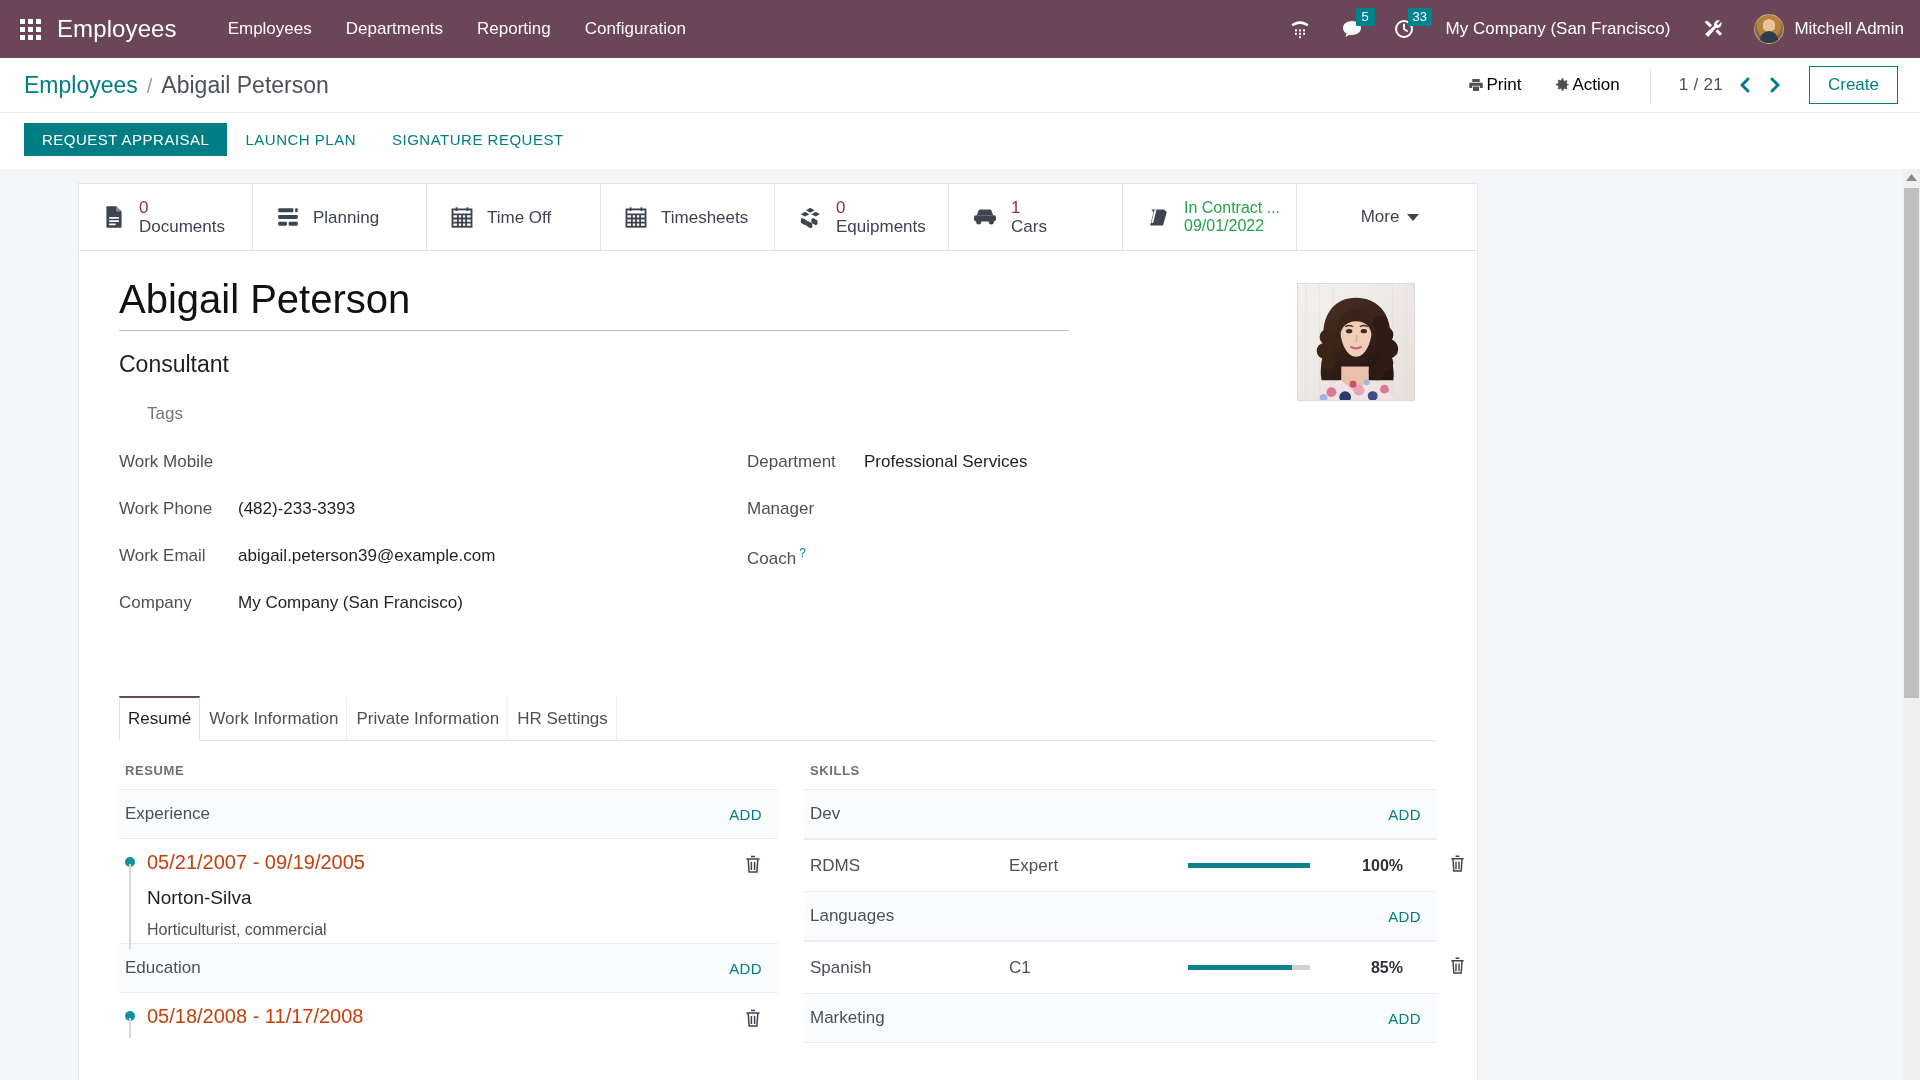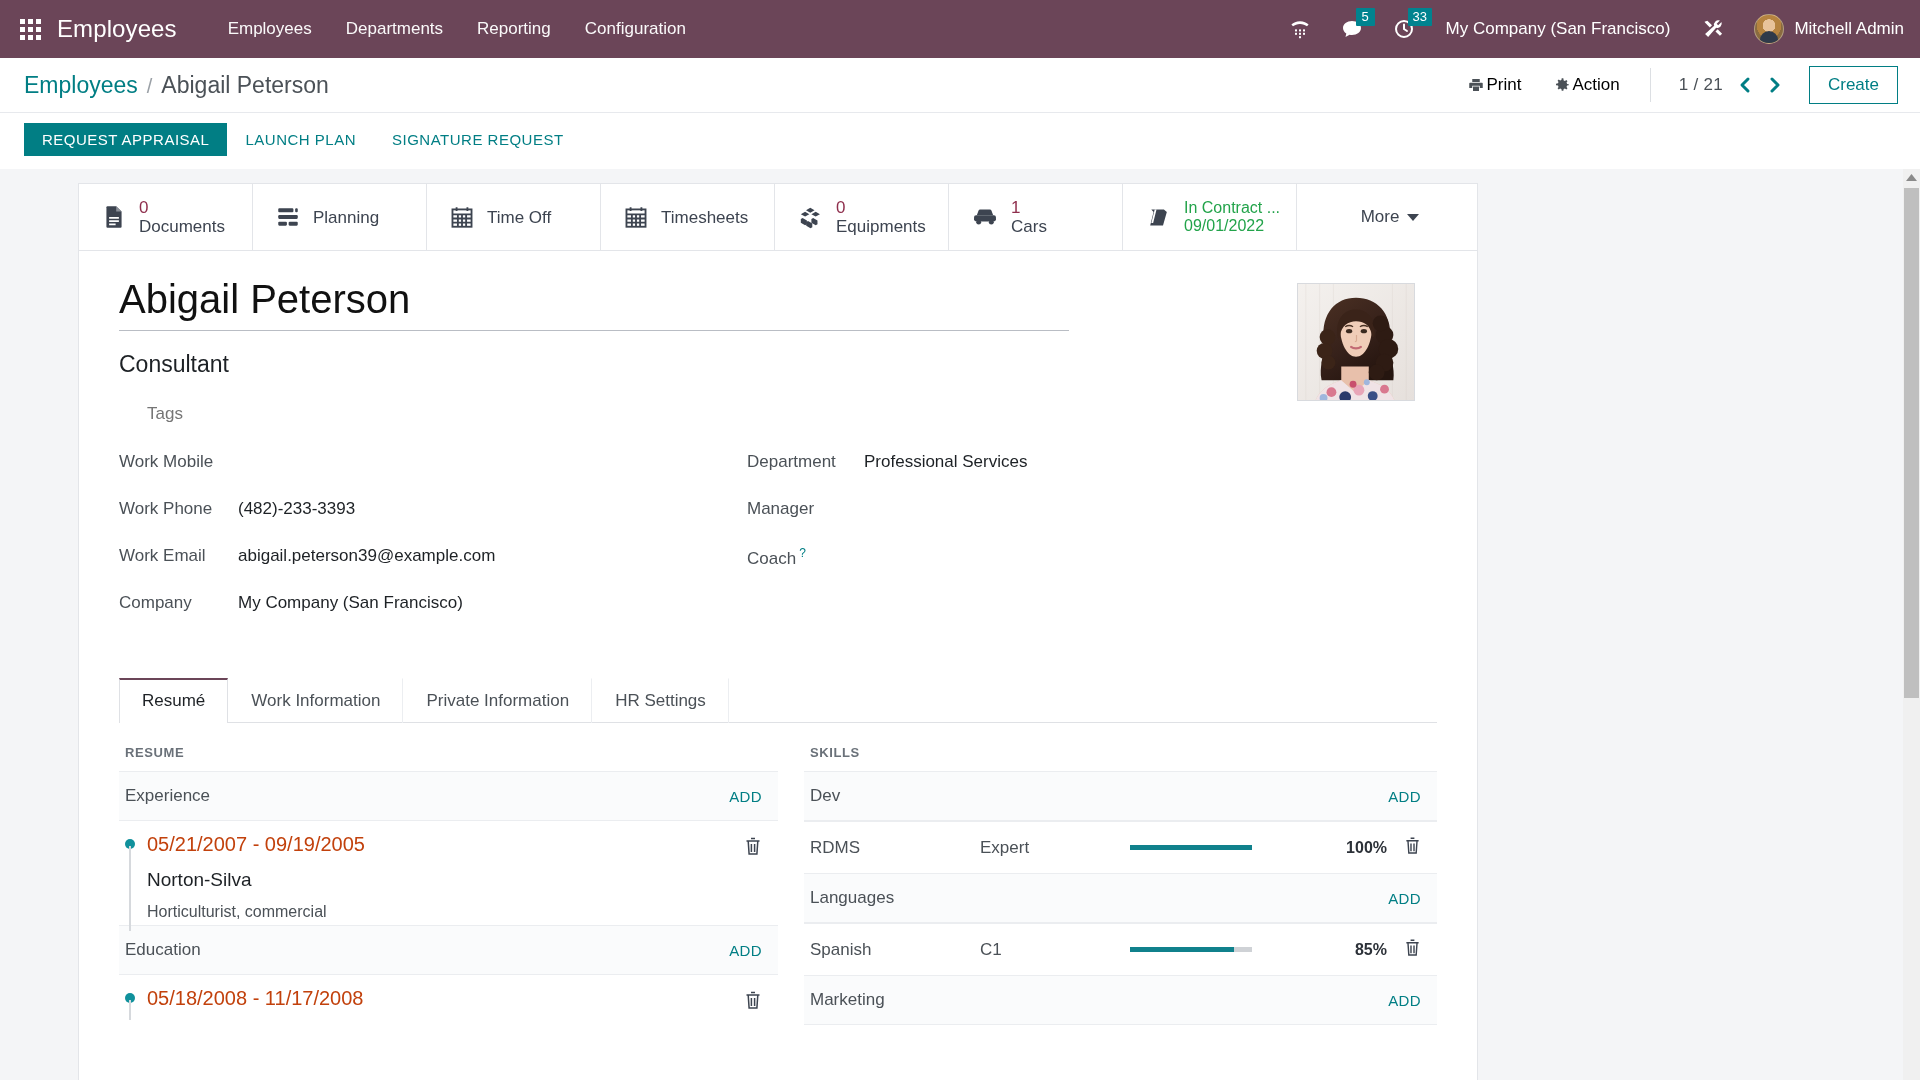--- a/index.html
+++ b/index.html
@@ -244,26 +244,27 @@
     background: #efe9e6;
   }
   .avatar-photo { position: absolute; inset: 0; }
 
   
   .notebook { margin: 38px 40px 0 40px; }
   .tabs { display: flex; border-bottom: 1px solid #dfe1e5; }
   .tab {
     font-size: 17px;
     color: #4b5157;
-    padding: 12px 22px;
+    padding: 12px 8px;
     border: 1px solid transparent;
     border-bottom: none;
     margin-bottom: -1px;
     cursor: pointer;
     white-space: nowrap;
+    margin-top: 18px;
   }
   .tab.active {
     color: #1d2125;
     background: #fff;
     border-color: #dfe1e5;
     border-top: 2px solid #6b4558;
     padding-top: 11px;
   }
   .tab:not(.active) { border-right: 1px solid #eceef1; }
 
@@ -302,20 +303,21 @@
   .li-dates { font-size: 20px; color: #c2410c; }
   .li-title { font-size: 19px; color: #1d2125; margin-top: 13px; }
   .li-desc { font-size: 16px; color: #4b5157; margin-top: 12px; }
   .trash { color: #3d4450; cursor: pointer; flex: 0 0 auto; padding-top: 3px; }
 
   .skill-row {
     display: flex; align-items: center;
     border-top: 1px solid #ebedf0;
     padding: 14px 16px 14px 6px;
     background: #fff;
+    gap: 29px;
   }
   .skill-name { flex: 0 0 170px; font-size: 17px; color: #4b5157; }
   .skill-level { flex: 0 0 150px; font-size: 17px; color: #4b5157; }
   .skill-bar-wrap { flex: 1 1 auto; display: flex; align-items: center; }
   .skill-bar {
     width: 122px; height: 5px; background: #cfd2d6; position: relative;
   }
   .skill-bar > span { display: block; height: 100%; background: #10818c; }
   .skill-pct { flex: 0 0 64px; text-align: right; font-size: 16px; color: #2c3138; font-weight: bold; }
   .skill-trash { flex: 0 0 34px; text-align: right; color: #3d4450; cursor: pointer; }

